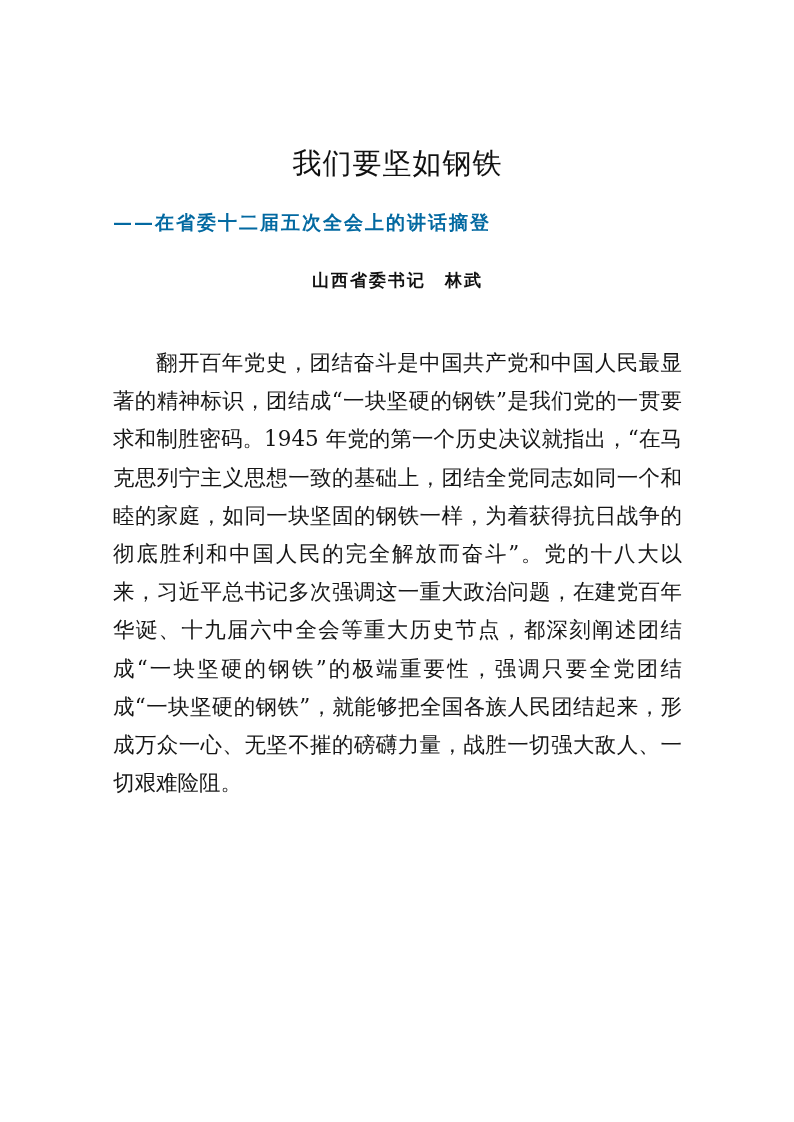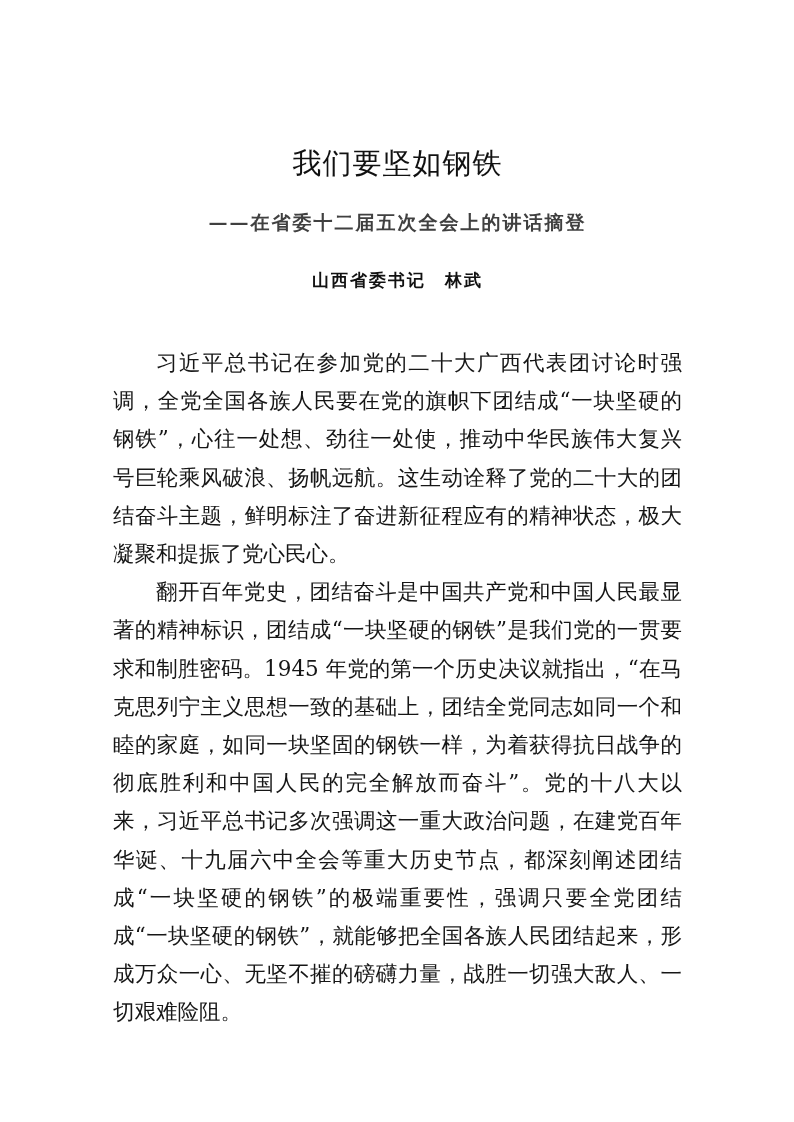--- a/index.html
+++ b/index.html
@@ -26,23 +26,22 @@
     line-height: 42px;
     text-align: center;
     letter-spacing: 1px;
     color: #111111;
   }
   .doc-subtitle {
     margin-top: 24px;
     font-size: 19px;
     font-weight: 700;
     line-height: 28px;
-    text-align: center;
     letter-spacing: 2px;
-    color: #404040;
+    color: #0369a1;
   }
   .doc-byline {
     margin-top: 30px;
     font-size: 17px;
     font-weight: 700;
     line-height: 28px;
     text-align: center;
     letter-spacing: 2px;
     color: #111111;
   }
@@ -64,16 +63,15 @@
 <body>
 
 <div class="page">
   <h1 class="doc-title">我们要坚如钢铁</h1>
 
   <div class="doc-subtitle">——在省委十二届五次全会上的讲话摘登</div>
 
   <div class="doc-byline">山西省委书记　林武</div>
 
   <div class="doc-body">
-    <p>习近平总书记在参加党的二十大广西代表团讨论时强调，全党全国各族人民要在党的旗帜下团结成“一块坚硬的钢铁”，心往一处想、劲往一处使，推动中华民族伟大复兴号巨轮乘风破浪、扬帆远航。这生动诠释了党的二十大的团结奋斗主题，鲜明标注了奋进新征程应有的精神状态，极大凝聚和提振了党心民心。</p>
     <p>翻开百年党史，团结奋斗是中国共产党和中国人民最显著的精神标识，团结成“一块坚硬的钢铁”是我们党的一贯要求和制胜密码。1945 年党的第一个历史决议就指出，“在马克思列宁主义思想一致的基础上，团结全党同志如同一个和睦的家庭，如同一块坚固的钢铁一样，为着获得抗日战争的彻底胜利和中国人民的完全解放而奋斗”。党的十八大以来，习近平总书记多次强调这一重大政治问题，在建党百年华诞、十九届六中全会等重大历史节点，都深刻阐述团结成“一块坚硬的钢铁”的极端重要性，强调只要全党团结成“一块坚硬的钢铁”，就能够把全国各族人民团结起来，形成万众一心、无坚不摧的磅礴力量，战胜一切强大敌人、一切艰难险阻。</p>
   </div>
 </div>
 
 </body></html>

